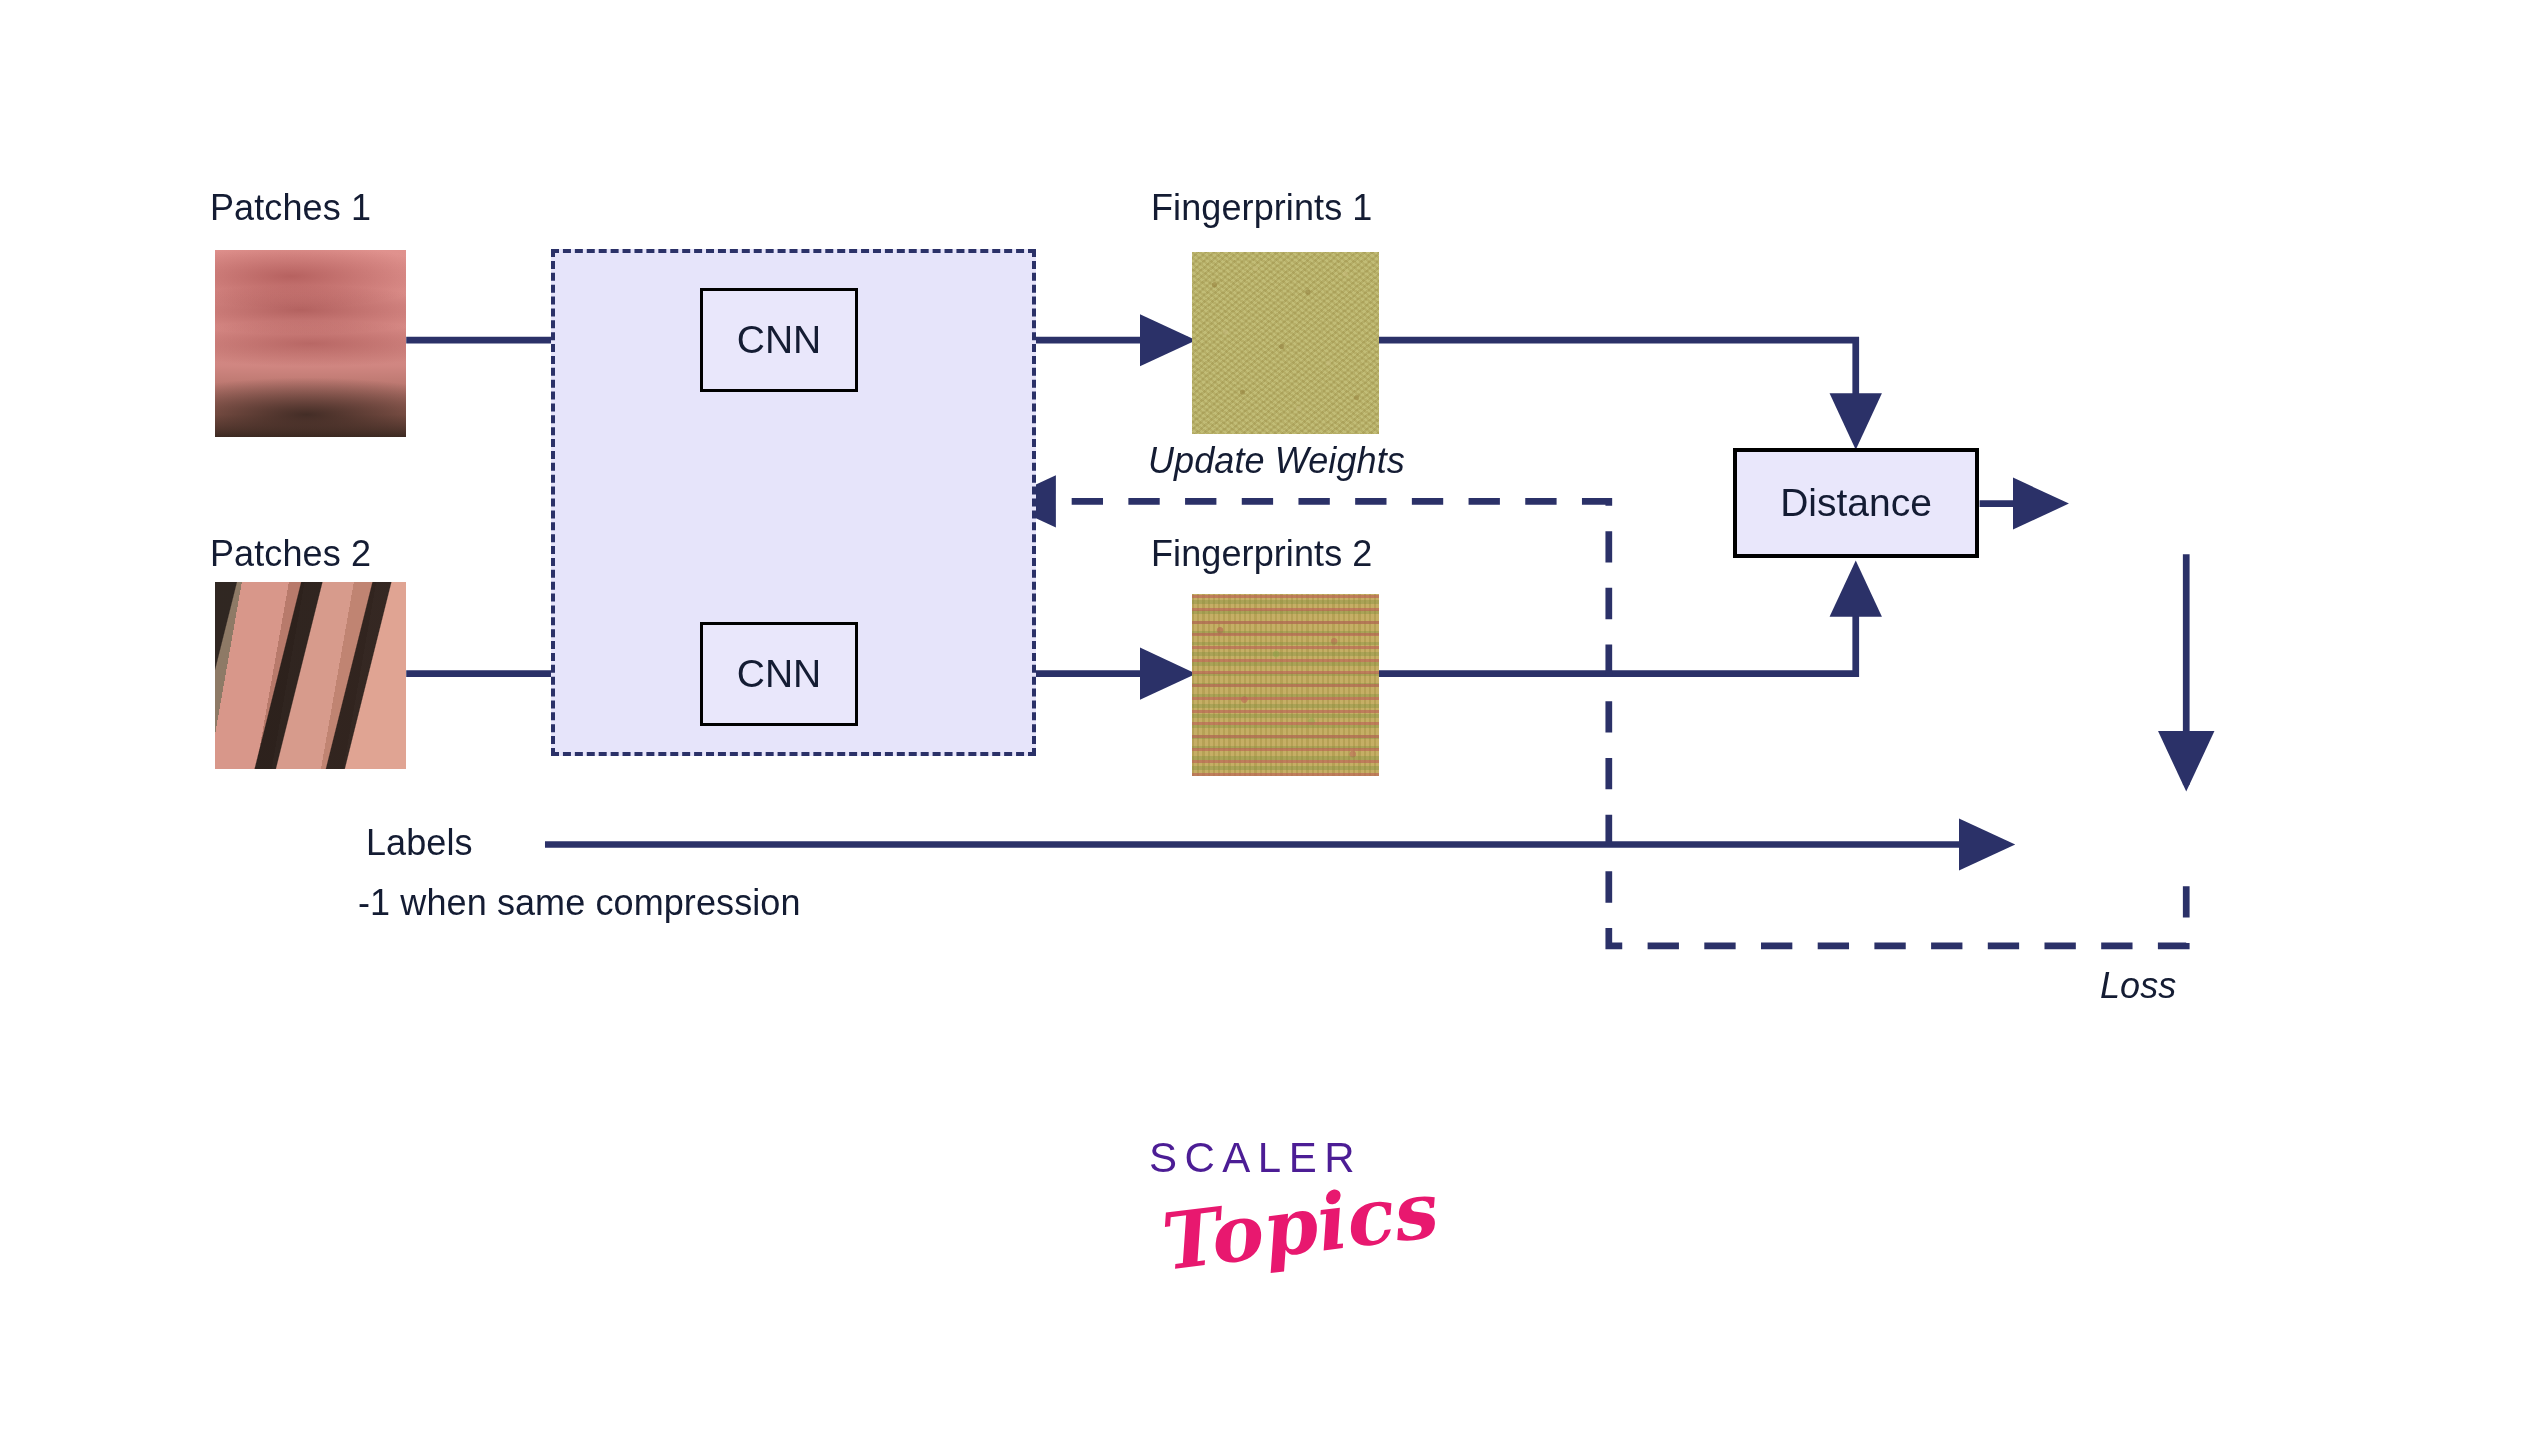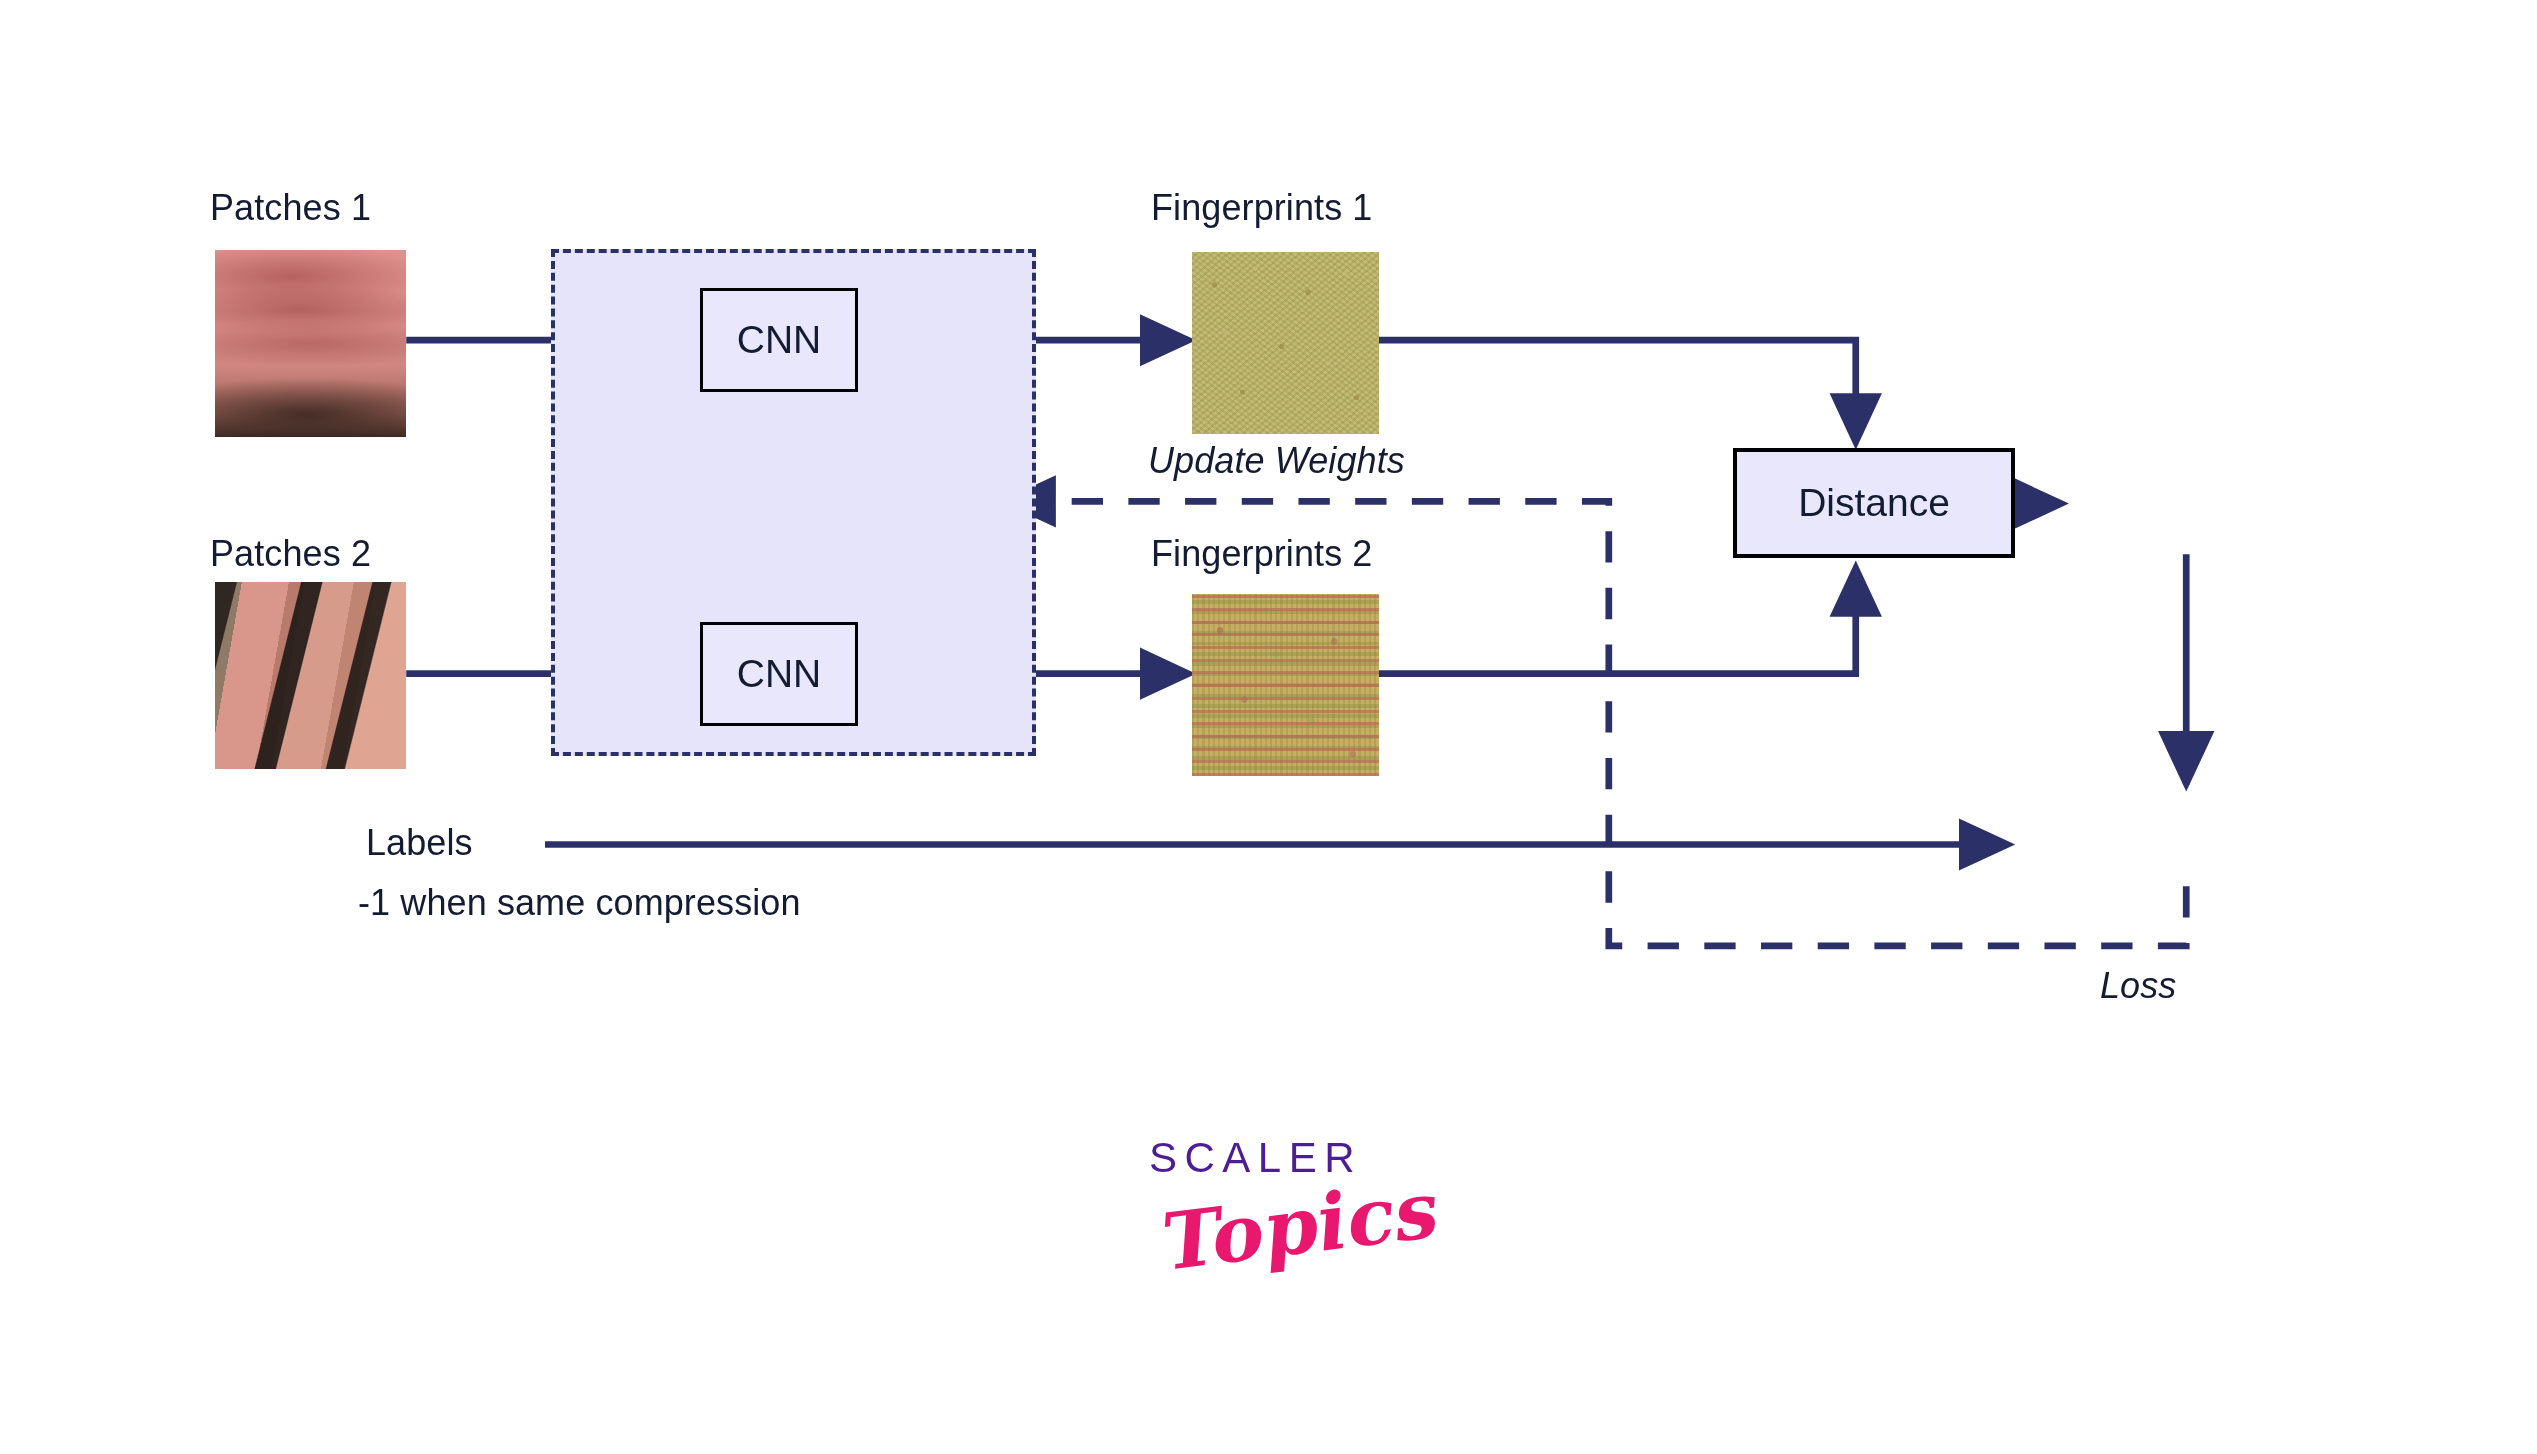--- a/index.html
+++ b/index.html
@@ -137,21 +137,21 @@
 
   <div class="nbox" style="left:700px;top:288px;width:158px;height:104px;">
     <span>CNN</span>
   </div>
 
   <div class="nbox" style="left:700px;top:622px;width:158px;height:104px;">
     <span>CNN</span>
   </div>
 
 
-  <div class="nbox strong" style="left:1733px;top:448px;width:282px;height:110px;">
+  <div class="nbox strong" style="left:1733px;top:448px;width:246px;height:110px;">
     <span>Distance</span>
   </div>
 
 
 
   <div class="lbl" style="left:210px;top:187px;">Patches 1</div>
 
   <div class="lbl" style="left:210px;top:533px;">Patches 2</div>
 
   <div class="lbl" style="left:1151px;top:187px;">Fingerprints 1</div>

